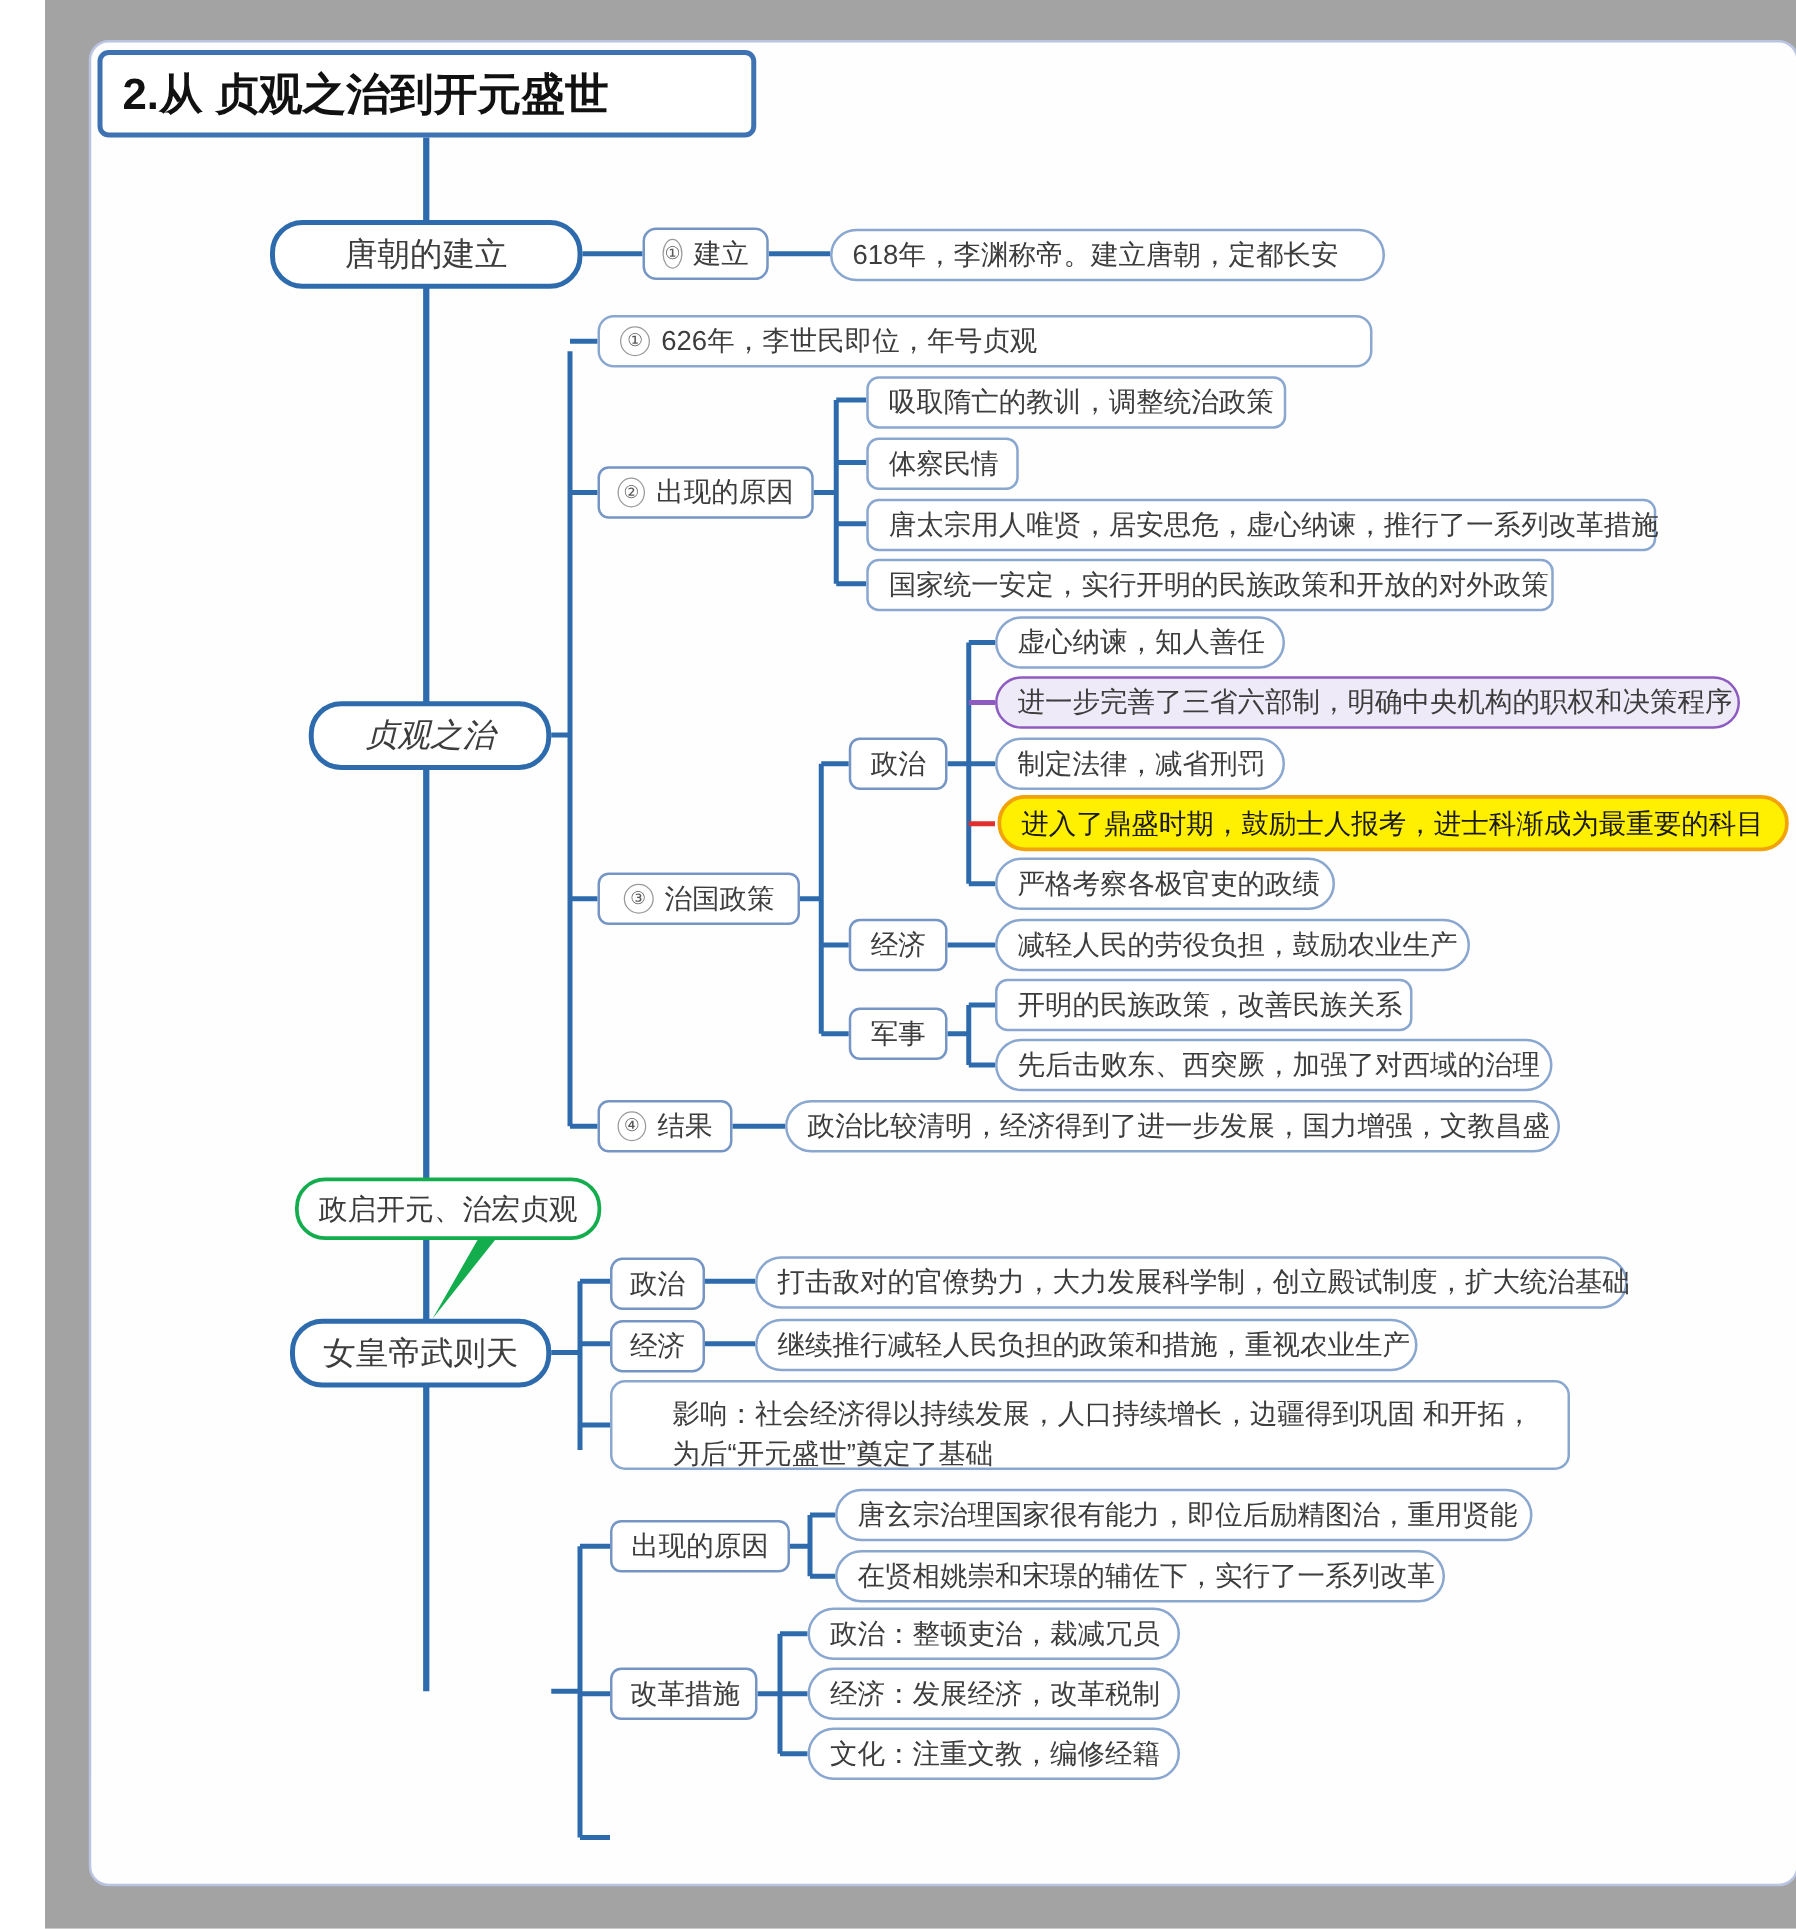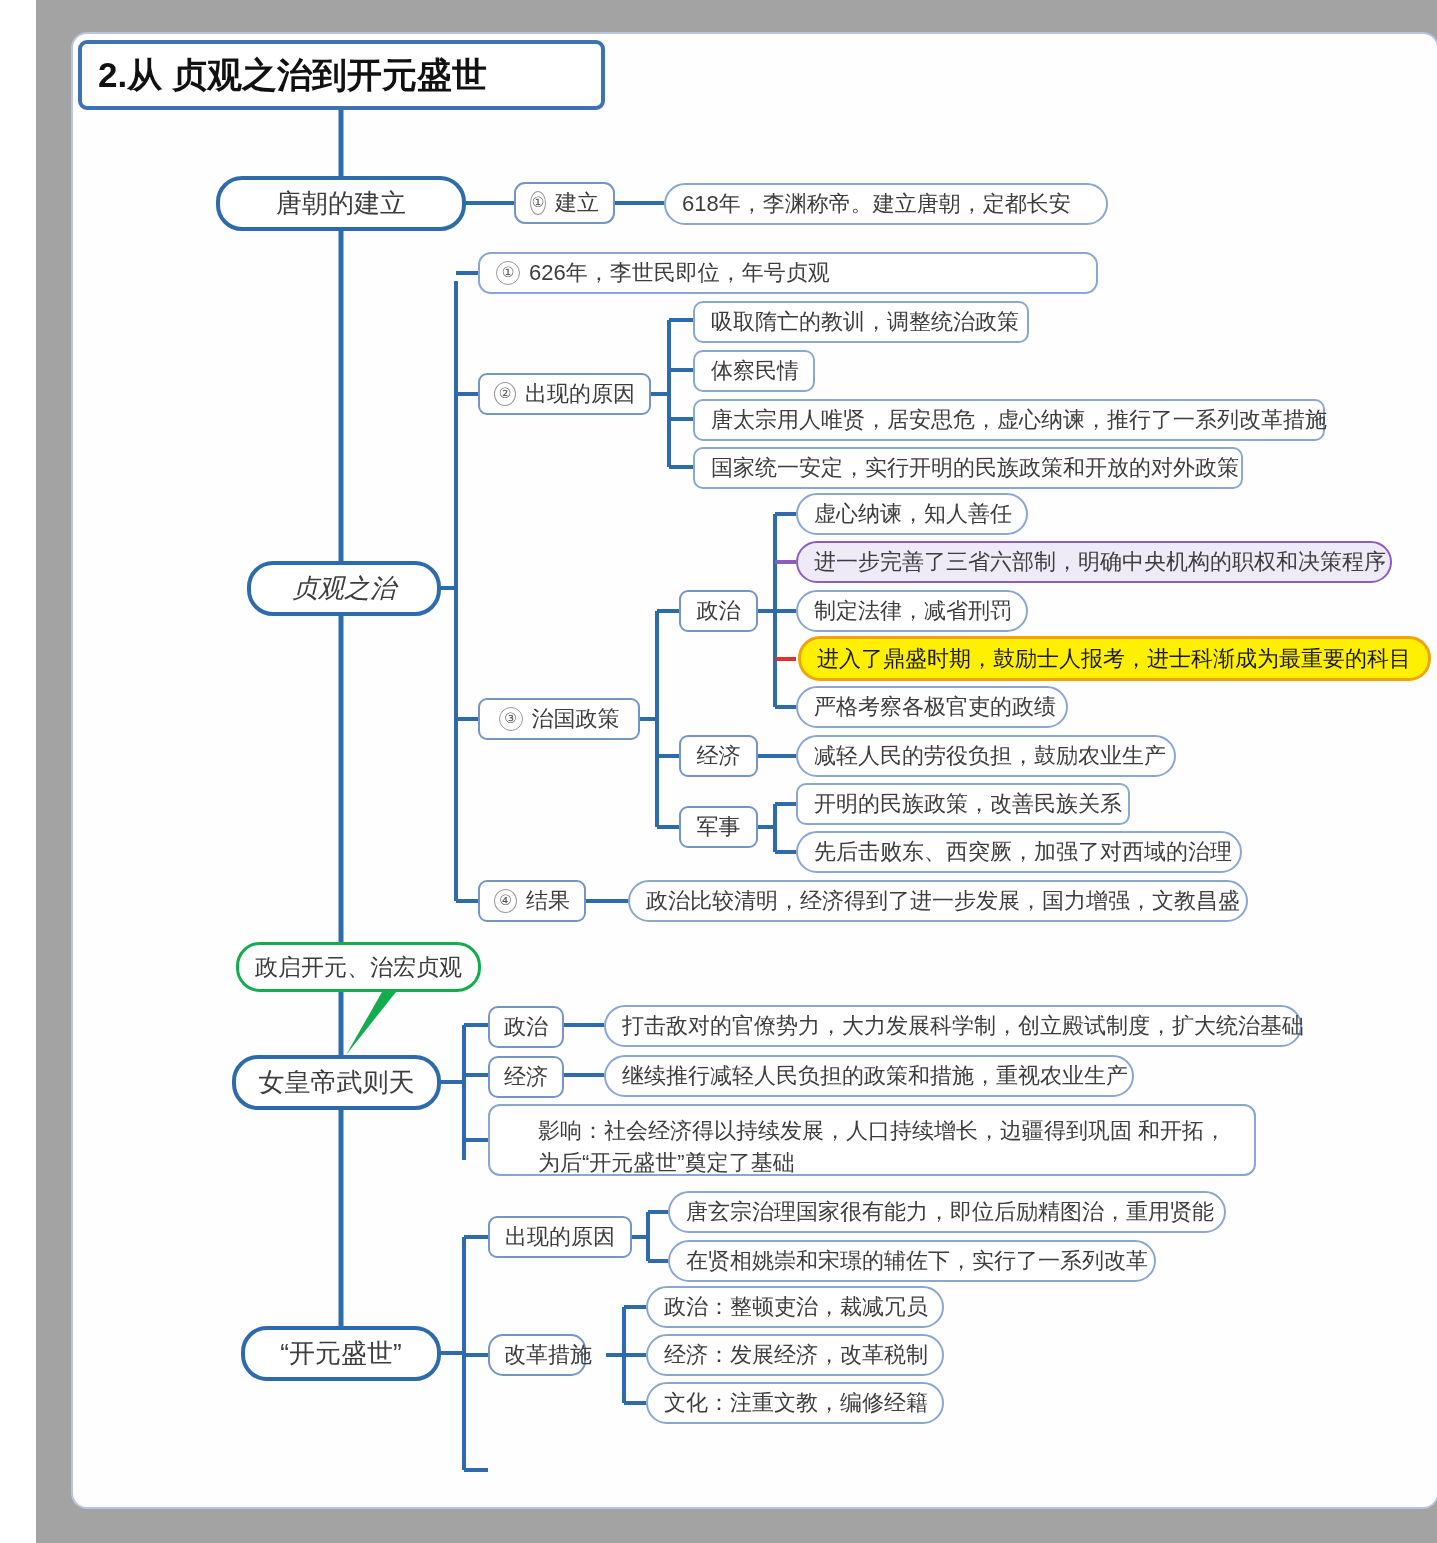--- a/index.html
+++ b/index.html
@@ -354,35 +354,32 @@
     <span class="tx" style="text-align:center;">经济</span>
   </div>
   <div class="node leaf pill" style="left:568px;top:1055px;width:530px;">
     <span class="tx">继续推行减轻人民负担的政策和措施，重视农业生产</span>
   </div>
 
   <div class="node leaf multi" style="left:452px;top:1104px;width:768px;height:72px;font-size:22px;">
     <span class="tx">影响：社会经济得以持续发展，人口持续增长，边疆得到巩固 和开拓，为后“开元盛世”奠定了基础</span>
   </div>
 
-  <div class="node trunk" style="left:205px;top:1326px;width:200px;">
-    <span class="tx" style="text-align:center;">“开元盛世”</span>
-  </div>
 
   <div class="node lvl2 sq" style="left:452px;top:1216px;width:144px;">
     <span class="tx" style="text-align:center;">出现的原因</span>
   </div>
   <div class="node leaf pill" style="left:632px;top:1191px;width:558px;">
     <span class="tx">唐玄宗治理国家很有能力，即位后励精图治，重用贤能</span>
   </div>
   <div class="node leaf pill" style="left:632px;top:1240px;width:488px;">
     <span class="tx">在贤相姚崇和宋璟的辅佐下，实行了一系列改革</span>
   </div>
 
-  <div class="node lvl2 sq" style="left:452px;top:1334px;width:98px;border-radius:15px;">
+  <div class="node lvl2 sq" style="left:452px;top:1334px;width:118px;">
     <span class="tx" style="text-align:center;">改革措施</span>
   </div>
   <div class="node leaf pill" style="left:610px;top:1286px;width:298px;">
     <span class="tx">政治：整顿吏治，裁减冗员</span>
   </div>
   <div class="node leaf pill" style="left:610px;top:1334px;width:298px;">
     <span class="tx">经济：发展经济，改革税制</span>
   </div>
   <div class="node leaf pill" style="left:610px;top:1382px;width:298px;">
     <span class="tx">文化：注重文教，编修经籍</span>

